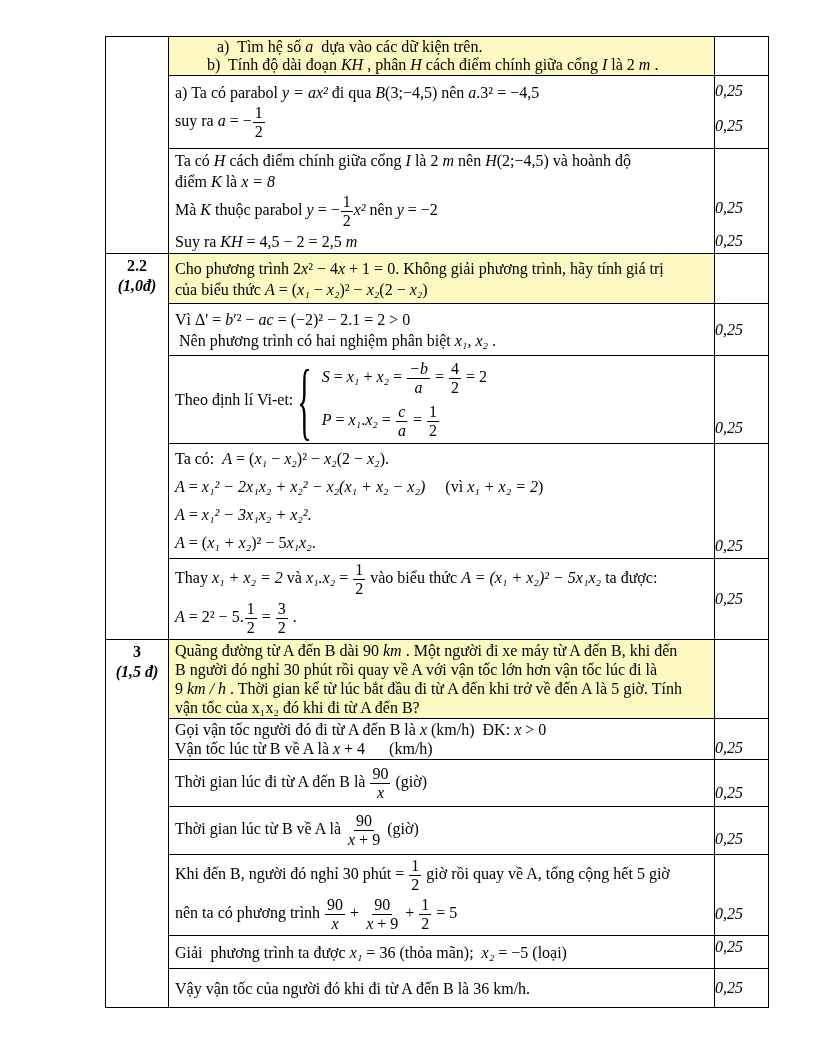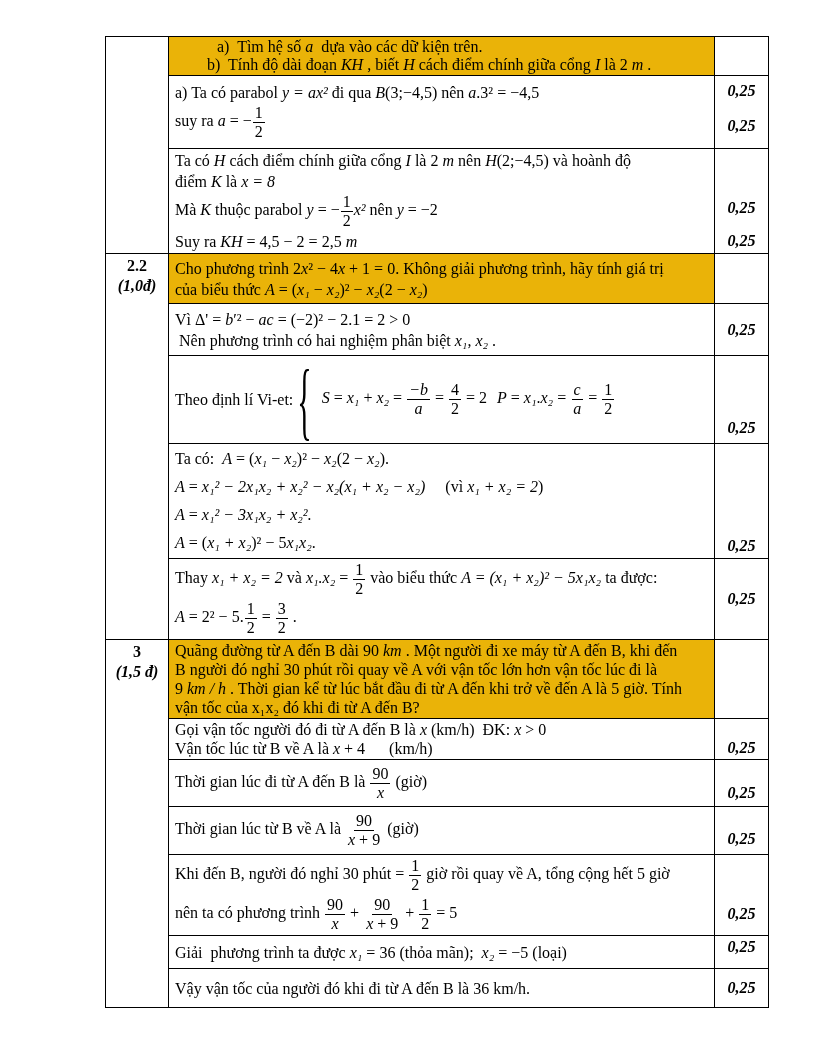--- a/index.html
+++ b/index.html
@@ -2,50 +2,50 @@
 <html><head>
 <meta charset="utf-8">
 <style>
   html,body{margin:0;padding:0;background:#ffffff;}
   body{width:816px;height:1056px;position:relative;font-family:"Liberation Serif","DejaVu Serif",serif;font-size:16px;color:#000;}
   table.anskey{position:absolute;left:105px;top:36px;width:648px;border-collapse:collapse;table-layout:fixed;}
   td{border:1px solid #000;padding:0;vertical-align:middle;}
   td.qn{width:62px;text-align:center;vertical-align:top;padding-top:2px;line-height:20px;font-weight:bold;}
   td.qn .sc{font-style:italic;}
   td.ct{width:533px;padding:1px 6px;}
-  td.pt{width:53px;text-align:center;font-style:italic;font-weight:bold;}
+  td.pt{width:53px;text-align:left;font-style:italic;}
   td.pt.vt{vertical-align:top;}
   td.pt.vb{vertical-align:bottom;}
-  .gray{background:#eab308;margin-top:36px;}
+  .gray{background:#fef9c3;margin-top:36px;}
   .ln{line-height:21px;white-space:pre-wrap;}
   .lh18 .ln{line-height:18px;}
   .lh19 .ln{line-height:19px;}
   .r6 .ln{line-height:28px;}
   .i{font-style:italic;}
   .fr{display:inline-flex;flex-direction:column;align-items:center;vertical-align:middle;line-height:18px;padding:1px 1px;text-align:center;}
   .fr .n{border-bottom:1px solid #000;padding:0 2px;display:block;}
   .fr .d{padding:0 2px;display:block;}
   .sys{display:flex;align-items:center;}
   .brc{font-size:30px;line-height:1;display:inline-block;transform:scaleY(2.9);margin:0 10px 0 4px;font-weight:400;}
-  .eqs{display:flex;flex-direction:row;gap:10px;}
+  .eqs{display:flex;flex-direction:column;gap:4px;}
   .pv{line-height:18px;}
   .ind42{padding-left:42px;}
   .ind32{padding-left:32px;}
 </style>
 </head>
 <body>
 
 <table class="anskey">
 
   <tbody>
       <tr style="height:37px;">
     <td class="qn" rowspan="3"></td>
     <td class="ct gray lh18">
       <div class="ln ind42"><span>a)  Tìm hệ số </span><span class="i">a</span><span>  dựa vào các dữ kiện trên.</span></div>
-      <div class="ln ind32"><span>b)  Tính độ dài đoạn </span><span class="i">KH</span><span> , biết </span><span class="i">H</span><span> cách điểm chính giữa cổng </span><span class="i">I</span><span> là 2 </span><span class="i">m</span><span> .</span></div>
+      <div class="ln ind32"><span>b)  Tính độ dài đoạn </span><span class="i">KH</span><span> , phân </span><span class="i">H</span><span> cách điểm chính giữa cổng </span><span class="i">I</span><span> là 2 </span><span class="i">m</span><span> .</span></div>
     </td>
     <td class="pt"></td>
   </tr>
 
   <tr style="height:73px;">
     <td class="ct">
       <div class="ln"><span>a) Ta có parabol </span><span class="i">y = ax²</span><span> đi qua </span><span class="i">B</span><span>(3;−4,5) nên </span><span class="i">a</span><span>.3² = −4,5</span></div>
       <div class="ln"><span>suy ra </span><span class="i">a</span><span> = −</span><span class="fr"><span class="n">1</span><span class="d">2</span></span></div>
     </td>
     <td class="pt vt">

